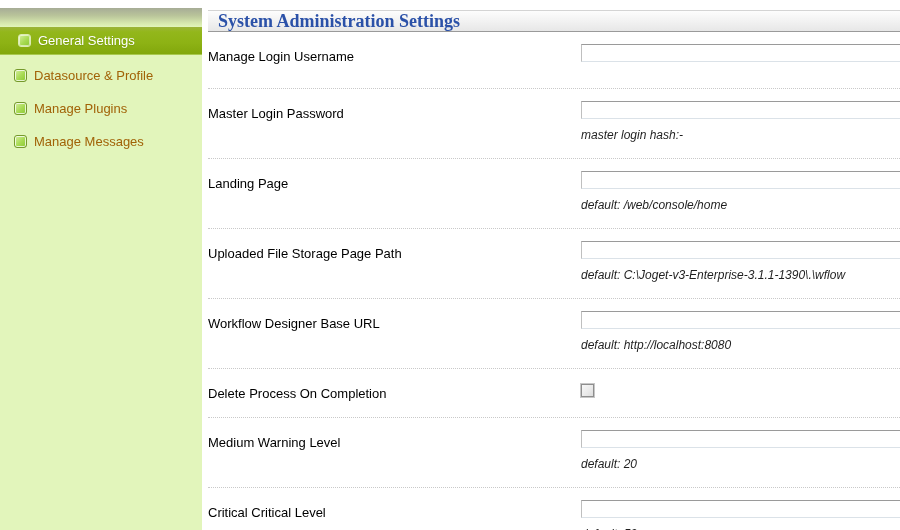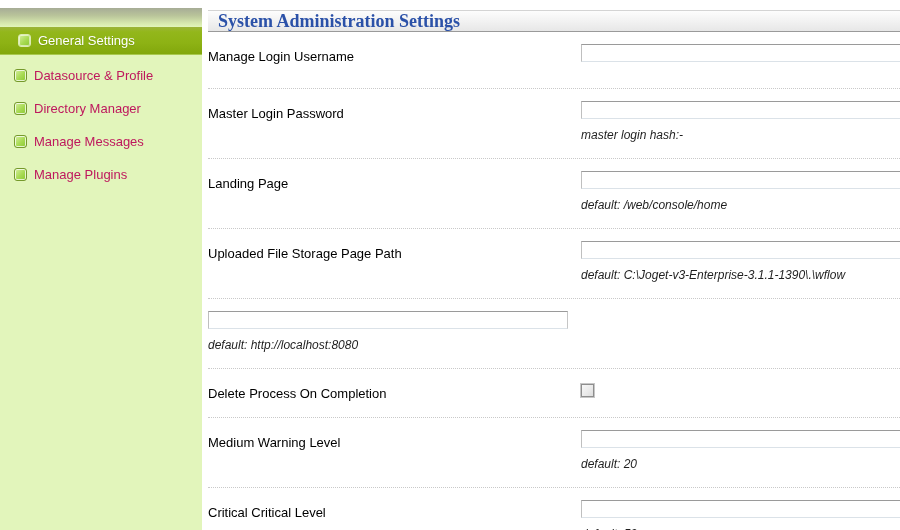--- a/index.html
+++ b/index.html
@@ -10,21 +10,21 @@
   .sidebar {
     position: absolute; left: 0; top: 8px; width: 202px; height: 530px;
     background: #e2f5bb;
   }
   .sidebar-top-strip {
     height: 19px;
     background: linear-gradient(180deg, #a6ac96 0%, #b9c49a 40%, #d6e8ae 80%, #e2f5bb 100%);
   }
   .nav-item {
     display: flex; align-items: center; cursor: pointer;
-    font-size: 13px; color: #be185d;
+    font-size: 13px; color: #a16207;
     padding: 0 0 0 14px; height: 17px; margin-bottom: 16px;
   }
   .nav-item.active {
     height: 28px; margin-bottom: 12px; padding-left: 18px;
     background: linear-gradient(180deg, #9cb43a 0%, #93b71b 18%, #8db214 60%, #82a70c 100%);
     border-bottom: 1px solid #a8c84e;
     color: #ffffff; text-shadow: 0 1px 1px rgba(90,120,0,.35);
   }
   .nav-icon {
     width: 13px; height: 13px; border-radius: 3px; margin-right: 7px; flex: 0 0 auto;
@@ -79,33 +79,29 @@
   <div class="nav-item active">
     <span class="nav-icon"></span>
     <span class="nav-label">General Settings</span>
   </div>
 
   <div class="nav-item">
     <span class="nav-icon"></span>
     <span class="nav-label">Datasource &amp; Profile</span>
   </div>
 
+
   <div class="nav-item">
     <span class="nav-icon"></span>
-    <span class="nav-label">Directory Manager</span>
+    <span class="nav-label">Manage Plugins</span>
   </div>
 
   <div class="nav-item">
     <span class="nav-icon"></span>
     <span class="nav-label">Manage Messages</span>
-  </div>
-
-  <div class="nav-item">
-    <span class="nav-icon"></span>
-    <span class="nav-label">Manage Plugins</span>
   </div>
 </nav>
 </aside>
 
 <main class="content">
   <header class="content-header">
     <span class="content-title">System Administration Settings</span>
   </header>
   <div id="form-rows">
   <div class="form-row tall-bottom">
@@ -133,20 +129,21 @@
 
   <div class="form-row">
     <div class="field-label">Uploaded File Storage Page Path</div>
     <div class="field-control">
           <input type="text" class="text-input" style="">
           <div class="field-hint">default: C:\Joget-v3-Enterprise-3.1.1-1390\.\wflow</div>
         </div>
   </div>
 
   <div class="form-row">
+    <div class="field-label">Workflow Designer Base URL</div>
     <div class="field-control">
           <input type="text" class="text-input" style="">
           <div class="field-hint">default: http://localhost:8080</div>
         </div>
   </div>
 
   <div class="form-row checkbox-row">
     <div class="field-label">Delete Process On Completion</div>
     <div class="field-control">
           <div class="checkbox" role="checkbox" aria-checked="false"></div>

